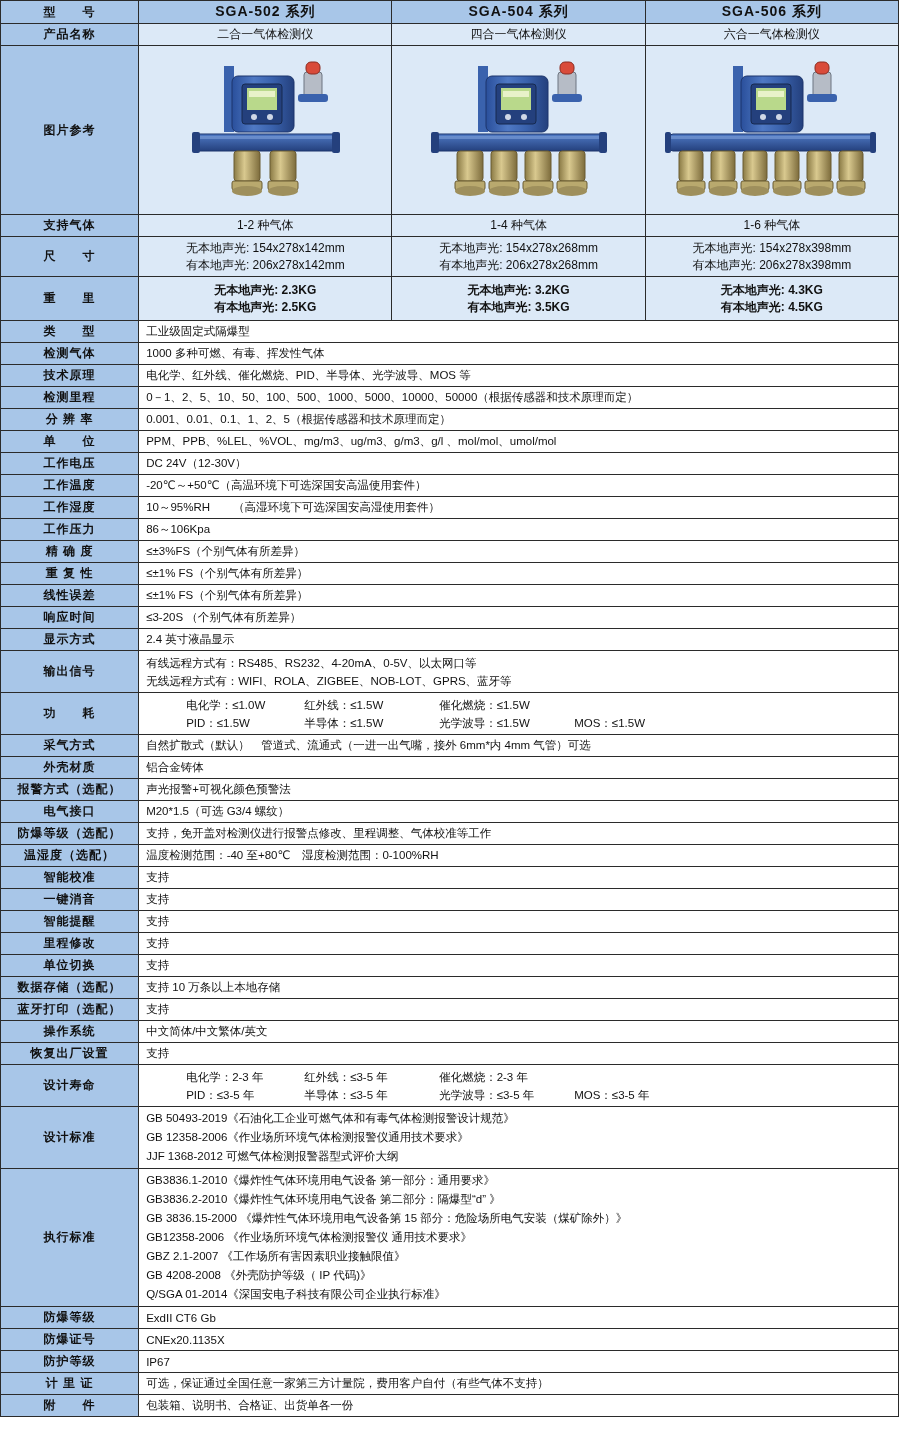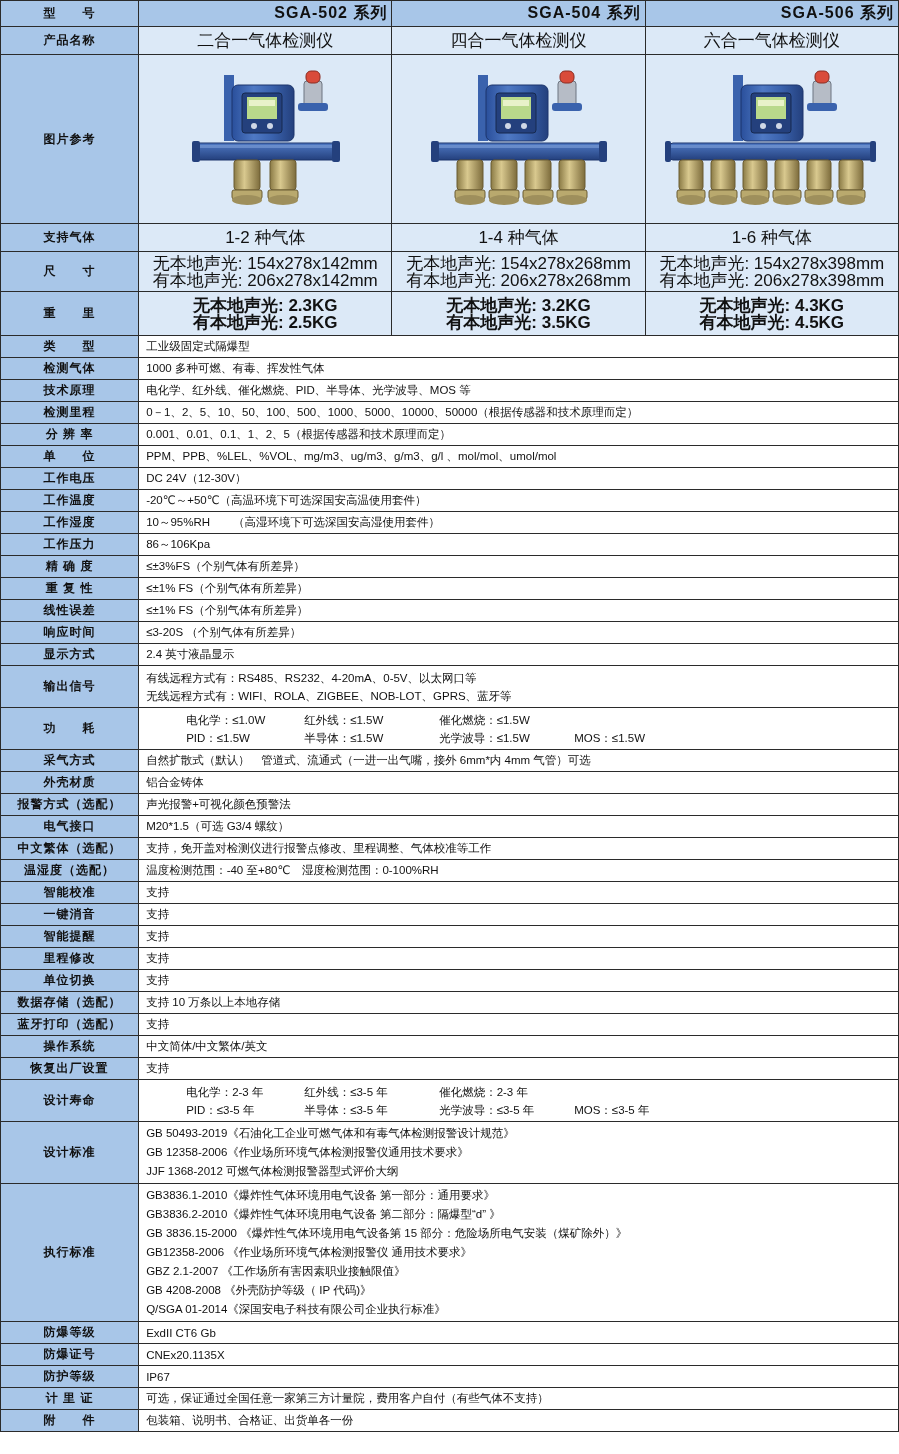--- a/index.html
+++ b/index.html
@@ -2,22 +2,22 @@
 <html><head>
 <meta charset="utf-8">
 <style>
   html,body{margin:0;padding:0;background:#fff;}
   body{font-family:"Liberation Sans","DejaVu Sans",sans-serif;}
   #sheet{width:899px;height:1454px;position:relative;overflow:hidden;}
   table{border-collapse:collapse;width:899px;table-layout:fixed;}
   td{border:1px solid #2b2b2b;font-size:11.5px;color:#111;padding:2px 4px;vertical-align:middle;}
   .lbl{background:#a8c6e8;text-align:center;font-weight:bold;letter-spacing:1px;font-size:12px;width:138px;}
   .val{background:#fff;text-align:left;padding-left:7px;}
-  .hdr{background:#a8c6e8;text-align:right;font-weight:bold;font-size:16px;letter-spacing:1px;}
-  .sub{background:#dce9f7;text-align:center;font-size:17px;}
+  .hdr{background:#a8c6e8;text-align:center;font-weight:bold;font-size:14px;letter-spacing:1px;}
+  .sub{background:#dce9f7;text-align:center;font-size:12px;}
   .pic{background:#dce9f7;text-align:center;padding:4px 0;}
   .two-line div{line-height:17px;}
   .row-gap{line-height:18px;}
   .cols{display:flex;}
   .cols span{display:inline-block;}
   .c1{width:118px;margin-left:40px;}
   .c2{width:135px;}
   .c3{width:135px;}
   .tall{line-height:19px;}
   
@@ -333,21 +333,21 @@
   </tr>
   <tr>
     <td class="lbl">报警方式（选配）</td>
     <td class="val" colspan="3">声光报警+可视化颜色预警法</td>
   </tr>
   <tr>
     <td class="lbl">电气接口</td>
     <td class="val" colspan="3">M20*1.5（可选 G3/4 螺纹）</td>
   </tr>
   <tr>
-    <td class="lbl">中文繁体（选配）</td>
+    <td class="lbl">防爆等级（选配）</td>
     <td class="val" colspan="3">支持，免开盖对检测仪进行报警点修改、里程调整、气体校准等工作</td>
   </tr>
   <tr>
     <td class="lbl">温湿度（选配）</td>
     <td class="val" colspan="3">温度检测范围：-40 至+80℃　湿度检测范围：0-100%RH</td>
   </tr>
   <tr>
     <td class="lbl">智能校准</td>
     <td class="val" colspan="3">支持</td>
   </tr>

